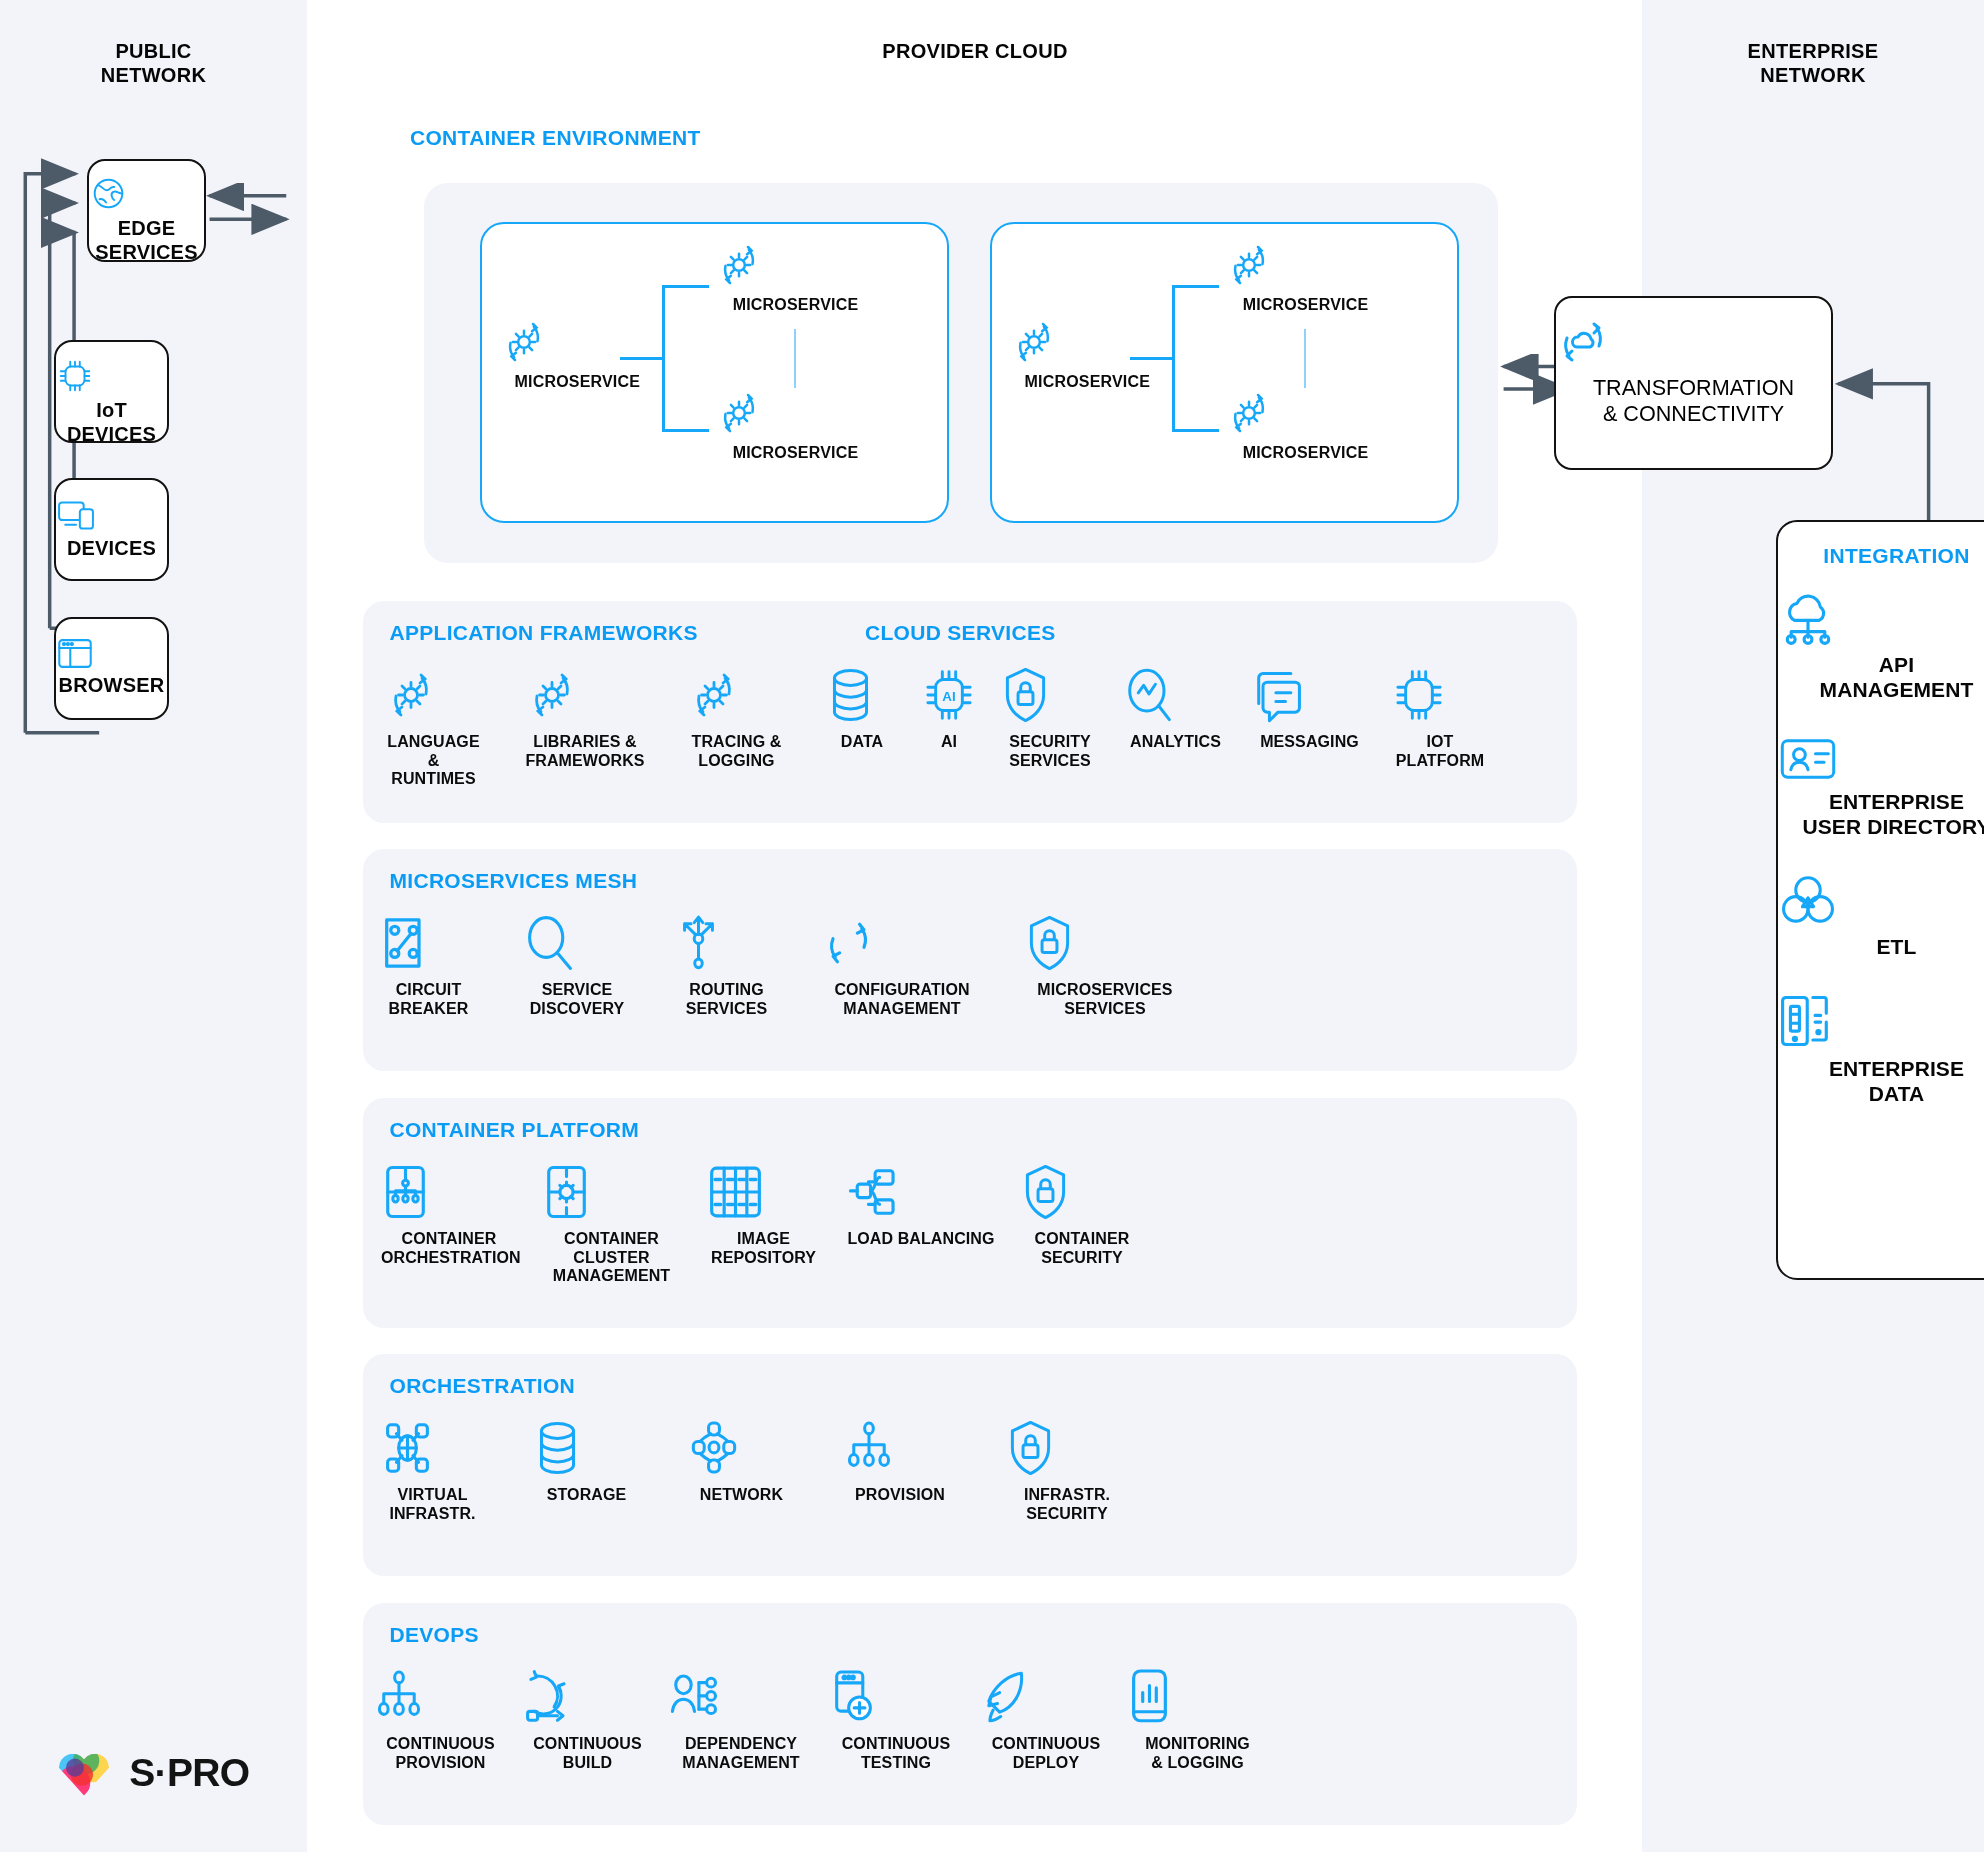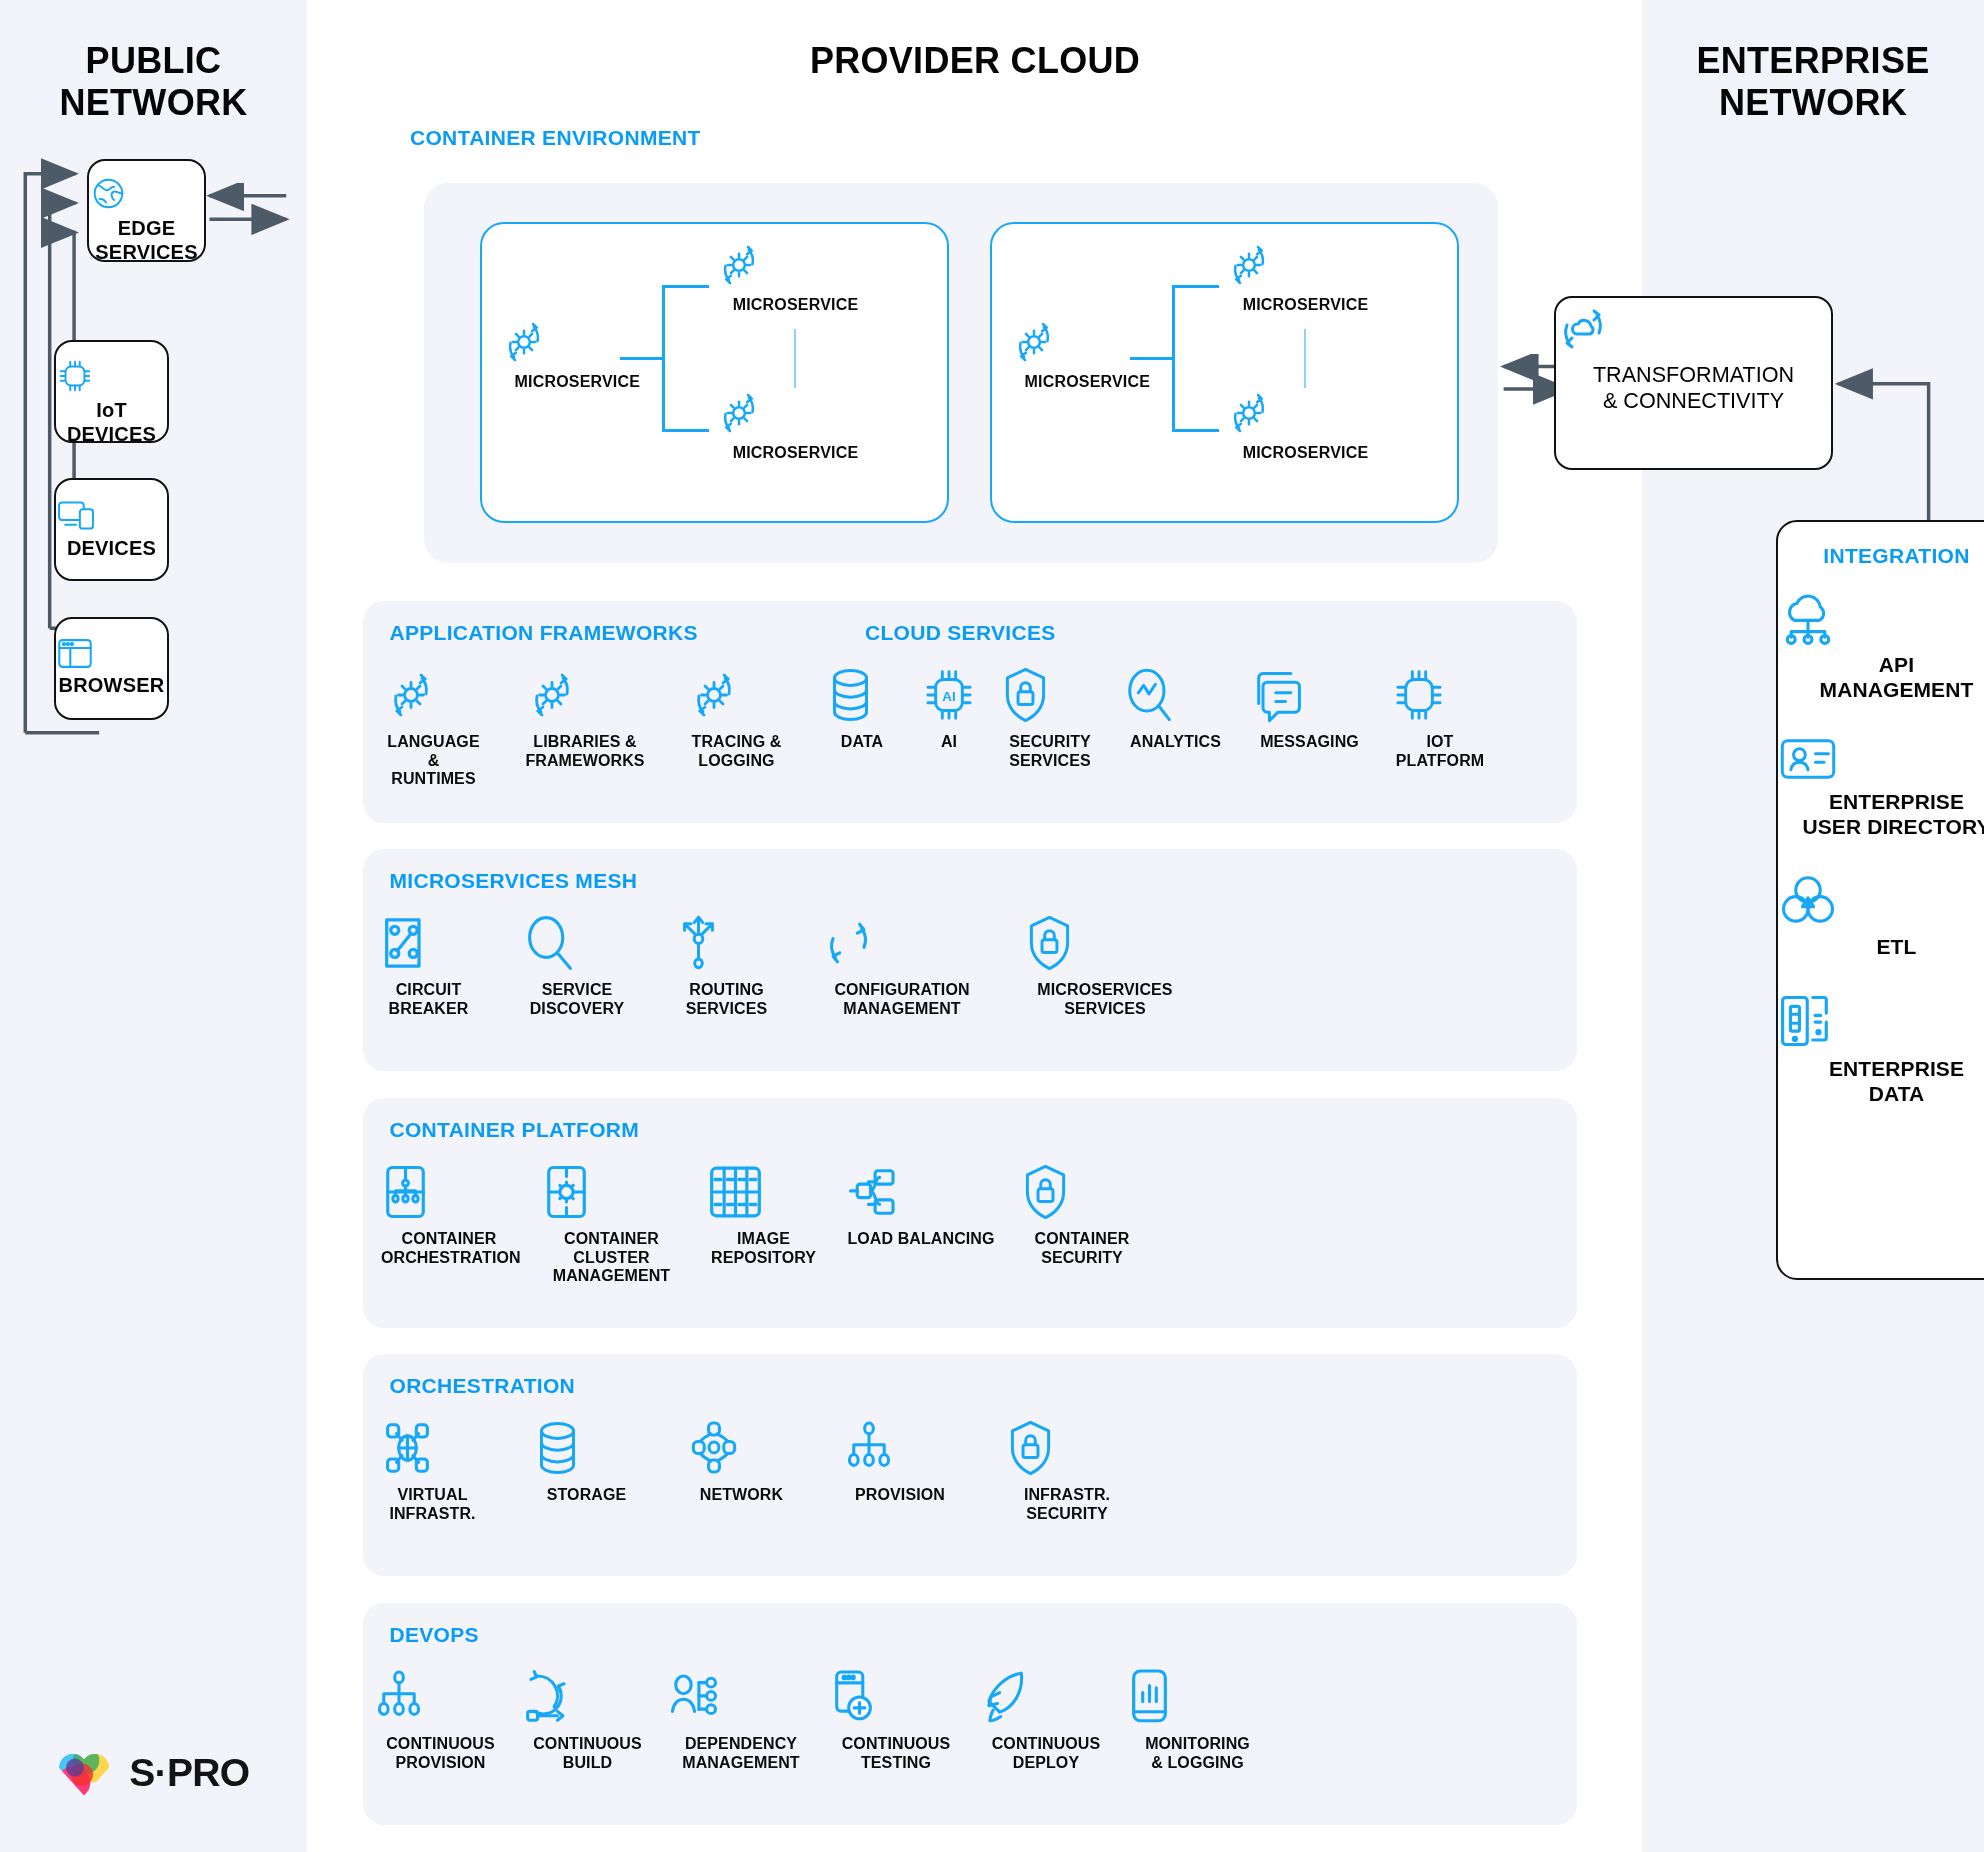--- a/index.html
+++ b/index.html
@@ -10,21 +10,21 @@
     background:#ffffff;
   }
   
   .zone { position:absolute; top:0; bottom:0; background:#f2f4fa; }
   #zone-public     { left:0;    width:307px; }
   #zone-enterprise { left:1642px; right:0; }
 
   
   .zone-title {
     position:absolute; text-align:center; color:#050505;
-    font-weight:700; font-size:36px; line-height:1.18;
+    font-weight:700; font-size:20px; line-height:1.18;
     letter-spacing:0.3px;
   }
   #title-public     { left:0;    width:307px;  top:40px; }
   #title-provider   { left:307px; width:1336px; top:40px; }
   #title-enterprise { left:1642px; width:342px; top:40px; }
 
   
   .sec-label {
     color:#0a9cf5; font-weight:700; font-size:21px; letter-spacing:0.3px;
   }
@@ -87,21 +87,21 @@
     color:#070707; line-height:1.2; letter-spacing:0.2px;
   }
   #n-edge    { left:87px; top:159px;  width:119px; height:103px; padding-top:12.6px; }
   #n-iot     { left:54px;  top:340px;  width:115px; height:103px; padding-top:15.3px; }
   #n-devices { left:54px;  top:478px;  width:115px; height:103px; padding-top:18px; }
   #n-browser { left:54px;  top:617px;  width:115px; height:103px; padding-top:18px; }
 
   #n-transform {
     position:absolute; left:1554px; top:296px; width:279px; height:174px;
     background:#fff; border:2.1px solid #121212; border-radius:18px;
-    text-align:center; padding-top:4px;
+    text-align:center; padding-top:17px;
   }
   #n-transform .nlbl { font-size:21.6px; }
 
   
   #integration {
     position:absolute; left:1776px; top:520px; width:241px; height:760px;
     background:#ffffff; border:2.1px solid #121212; border-radius:21px;
     text-align:center;
   }
   #integration .sec-label { display:block; margin-top:22px; }

